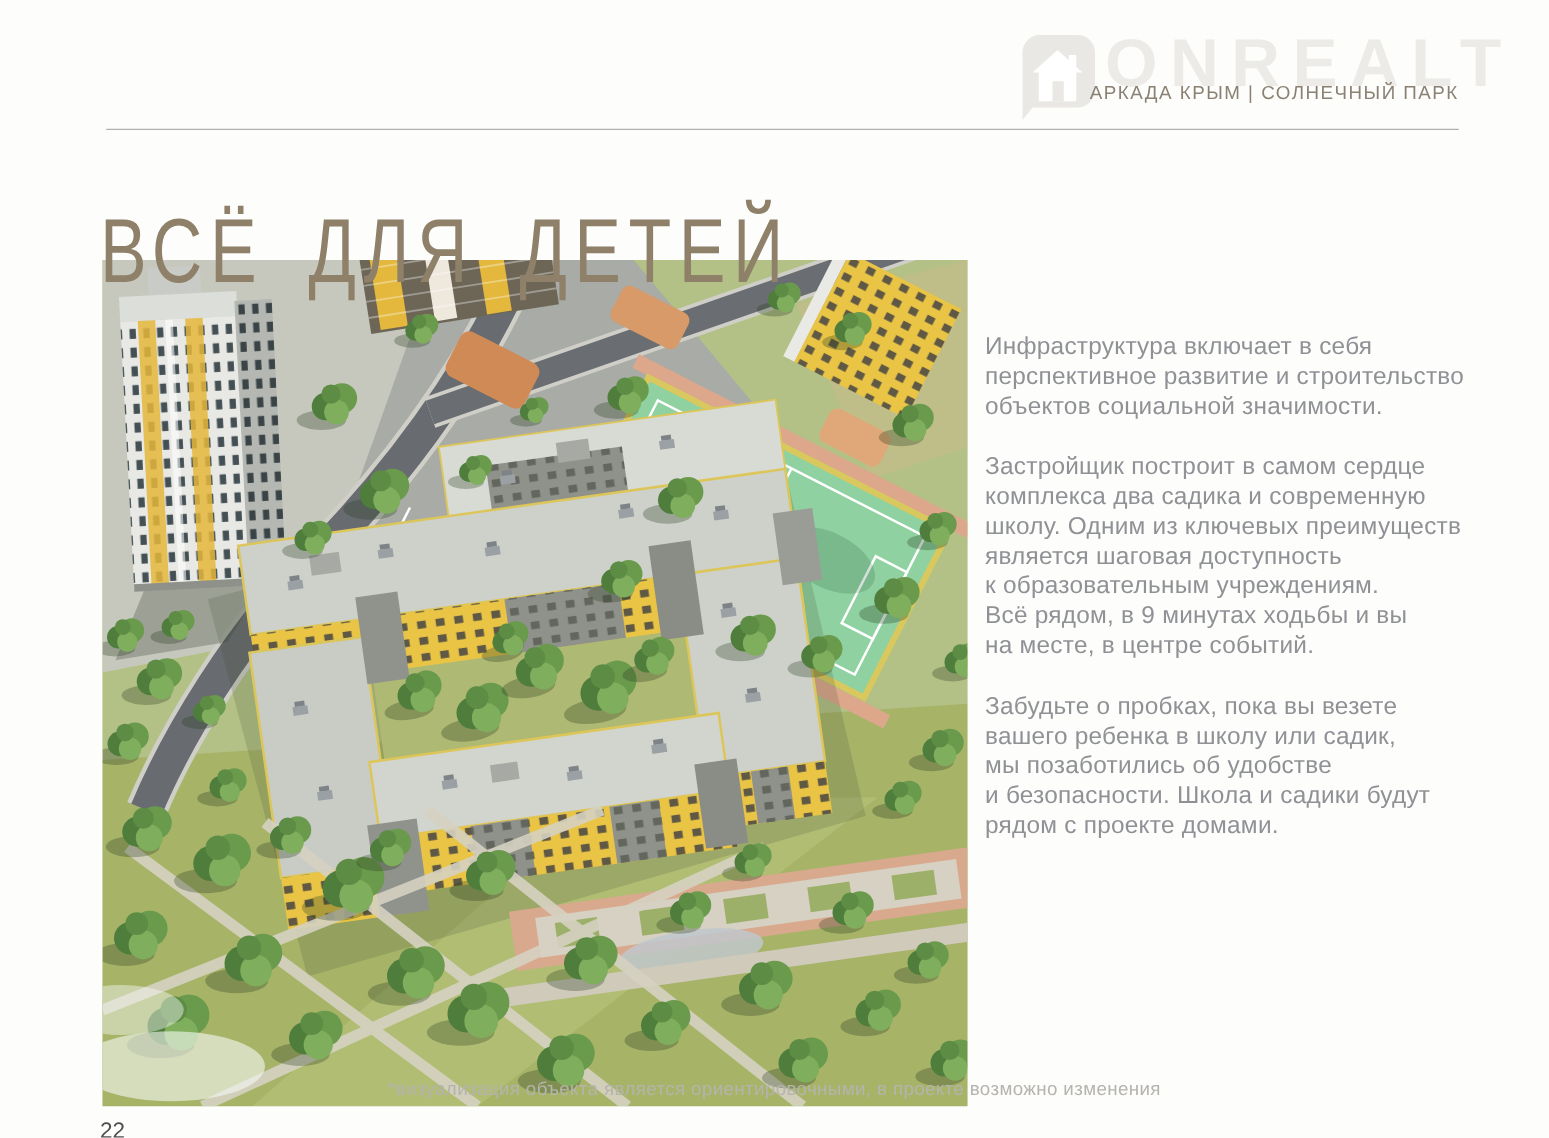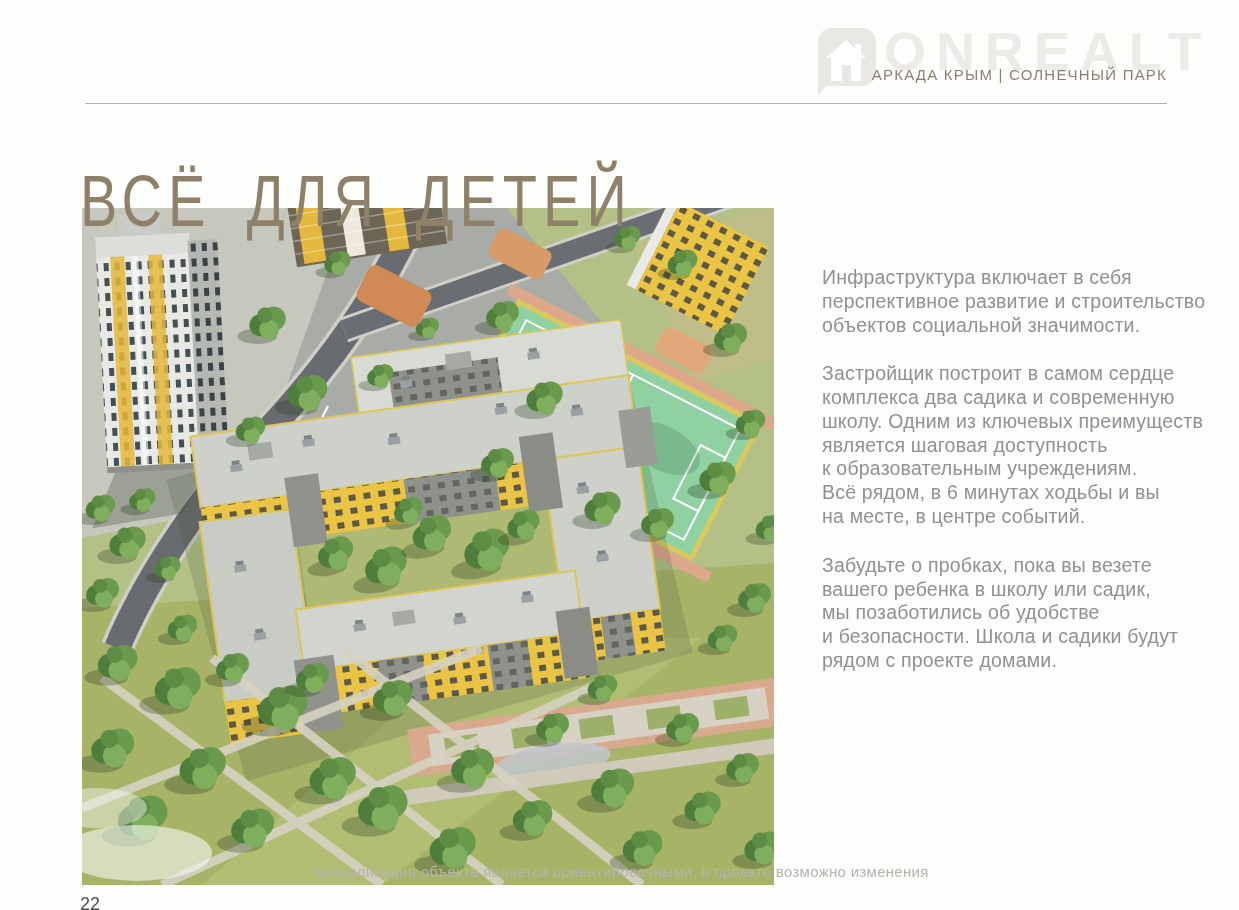--- a/index.html
+++ b/index.html
@@ -32,21 +32,21 @@
     font-size:56px;font-weight:300;letter-spacing:6px;word-spacing:14px;
     color:#8e8069;transform:scaleY(1.30);transform-origin:left top;white-space:nowrap;
   }
   
   .render-wrap{
     position:absolute;left:82px;top:208px;width:692px;height:677px;overflow:hidden;
     background:#aabf7d;
   }
   
   .text-col{
-    position:absolute;left:822px;top:266px;width:408px;z-index:3;
+    position:absolute;left:788px;top:266px;width:408px;z-index:3;
   }
   .para{
     white-space:pre-line;font-size:19.5px;line-height:1.22;color:#8f9195;
     letter-spacing:0.2px;margin:0 0 25px 0;font-weight:300;
   }
   
   .page-number{
     position:absolute;left:80px;top:894px;font-size:18px;color:#4f4f4f;z-index:3;
   }
   .footnote{
@@ -336,21 +336,21 @@
 
 <div class="text-col">
   <p class="para">Инфраструктура включает в себя
 перспективное развитие и строительство
 объектов социальной значимости.</p>
   <p class="para">Застройщик построит в самом сердце
 комплекса два садика и современную
 школу. Одним из ключевых преимуществ
 является шаговая доступность
 к образовательным учреждениям.
-Всё рядом, в 6 минутах ходьбы и вы
+Всё рядом, в 9 минутах ходьбы и вы
 на месте, в центре событий.</p>
   <p class="para">Забудьте о пробках, пока вы везете
 вашего ребенка в школу или садик,
 мы позаботились об удобстве
 и безопасности. Школа и садики будут
 рядом с проекте домами.</p>
 </div>
 
 <div class="page-number">22</div>
 <div class="footnote">*визуализация объекта является ориентировочными, в проекте возможно изменения</div>

